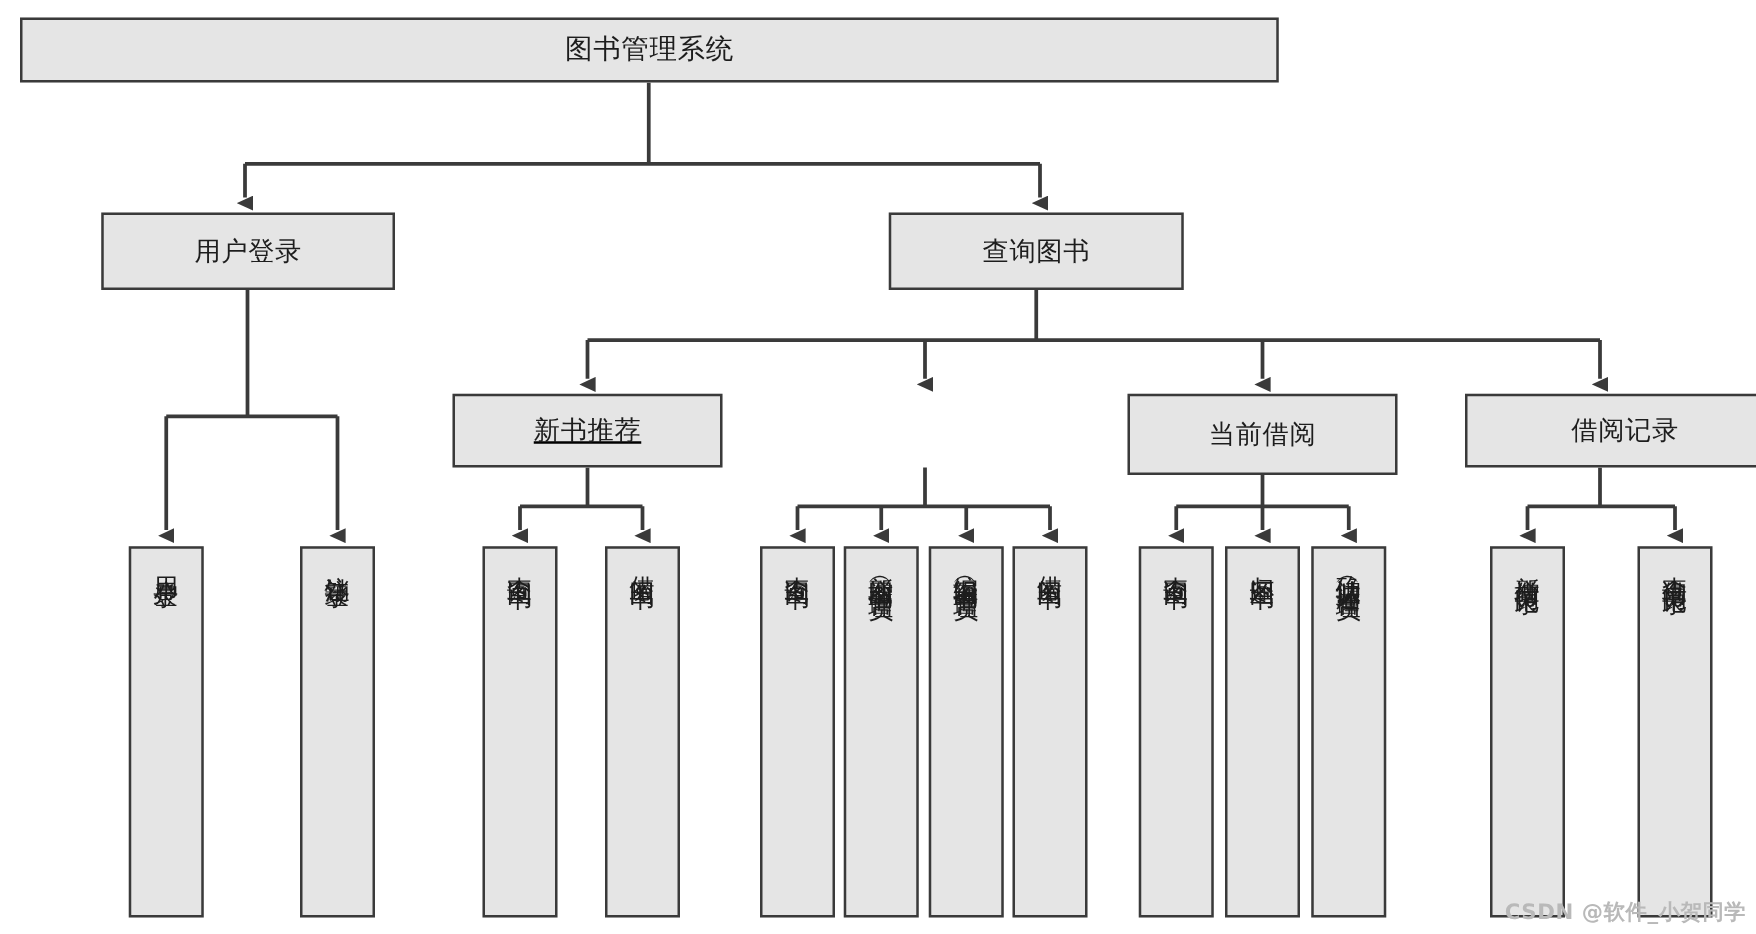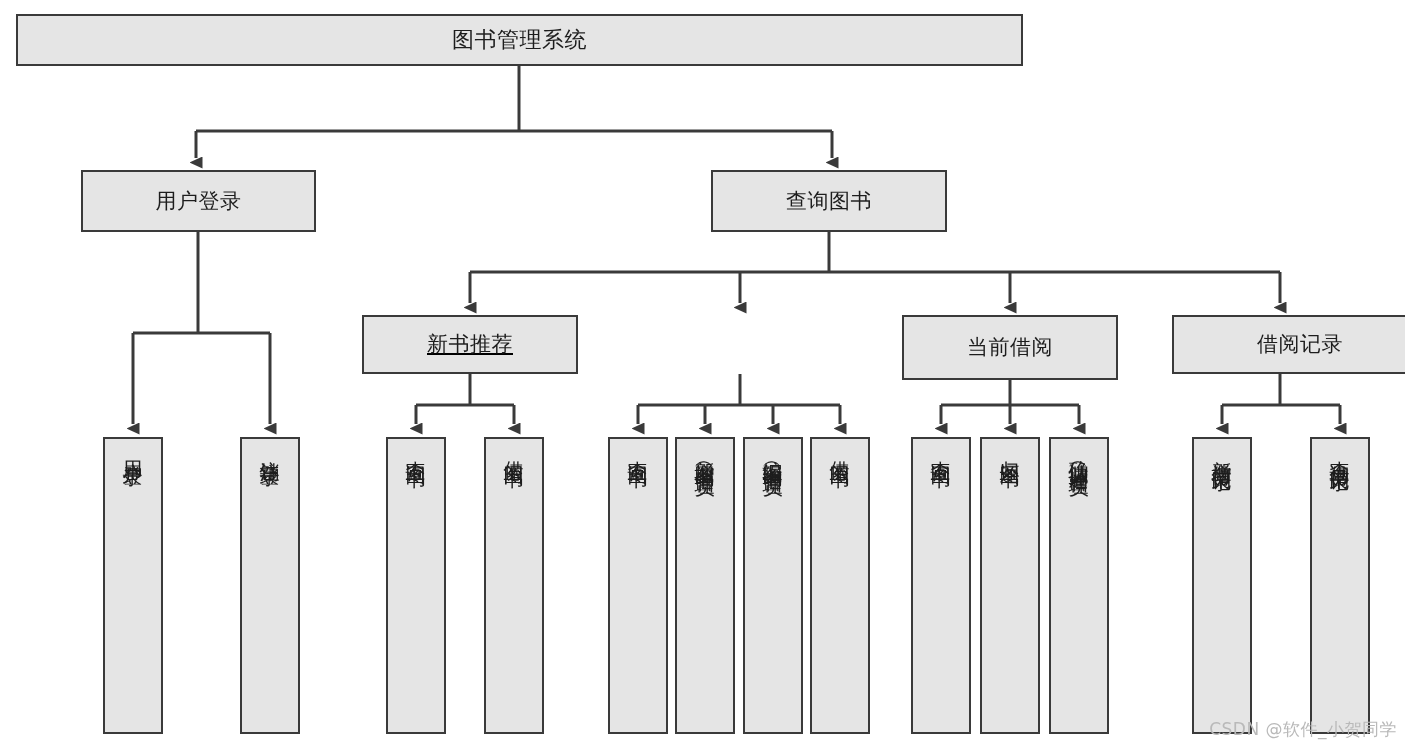--- a/index.html
+++ b/index.html
@@ -67,20 +67,21 @@
   .watermark {
     position: absolute;
     right: 8px;
     bottom: 6px;
     font-size: 17px;
     color: #b9b9b9;
     letter-spacing: 0.5px;
     z-index: 5;
     white-space: nowrap;
     font-family: "DejaVu Sans", "Liberation Sans", sans-serif;
+    font-weight: bold;
   }
 </style>
 </head>
 <body>
 
 <div id="canvas">
 
   <svg class="svg-layer" viewBox="0 0 1405 747" xmlns="http://www.w3.org/2000/svg">
     <defs>
       <marker id="arrow" markerWidth="12" markerHeight="13" refX="1.5" refY="6.5" orient="auto" markerUnits="userSpaceOnUse">

